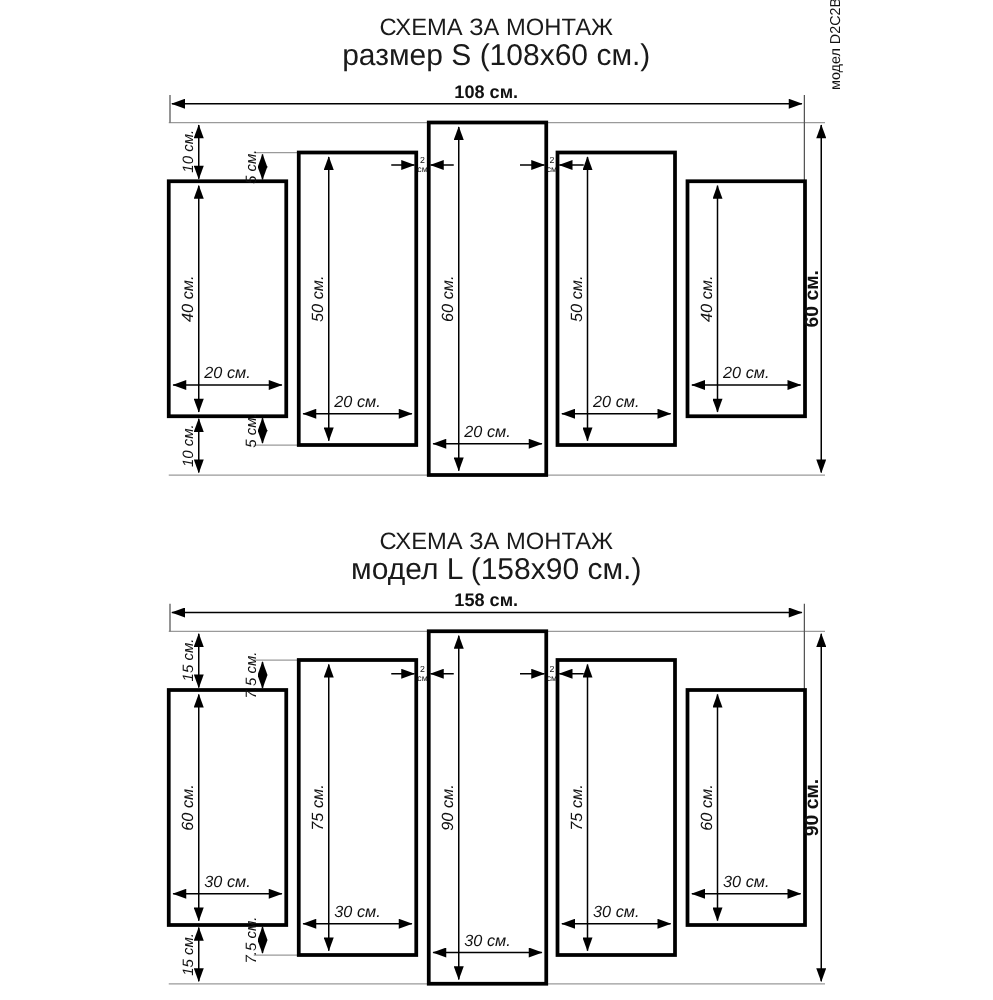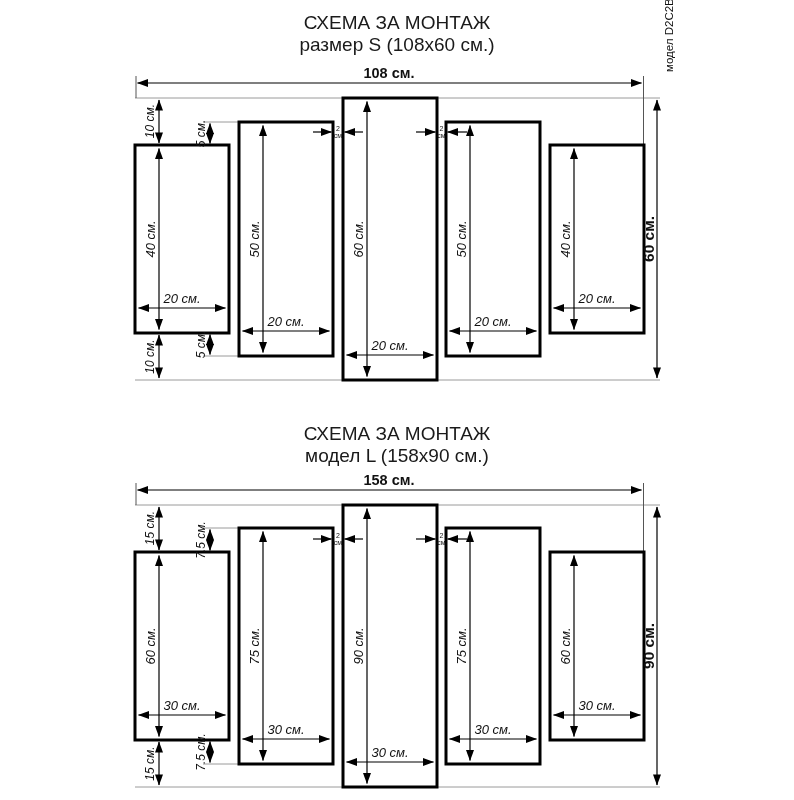--- a/index.html
+++ b/index.html
@@ -1,20 +1,20 @@
 <!DOCTYPE html>
 <html><head>
 <meta charset="utf-8">
 <style>
   html,body{margin:0;padding:0;background:#fff;}
   .canvas{position:relative;width:794px;height:800px;background:#fff;overflow:hidden;
           font-family:"Liberation Sans",sans-serif;color:#1a1a1a;}
   .title-block{position:absolute;left:0;width:794px;text-align:center;
                font-size:19px;line-height:22px;color:#1a1a1a;}
-  .title-block .sub{font-size:19px;}
+  .title-block .sub{font-size:24px;}
   .model-label{position:absolute;left:663px;top:72px;transform:rotate(-90deg);
                transform-origin:0 0;font-size:11.5px;white-space:nowrap;color:#111;}
   svg{position:absolute;left:0;top:0;}
   .panel{fill:#ffffff;stroke:#000;stroke-width:3;}
   .dim{stroke:#000;stroke-width:1.2;fill:none;}
   .ref{stroke:#9a9a9a;stroke-width:1;}
   .thin{stroke:#555;stroke-width:1;}
   .t-ital{font:italic 13px "Liberation Sans",sans-serif;fill:#111;}
   .t-off{font:italic 12px "Liberation Sans",sans-serif;fill:#111;}
   .t-big{font:bold 14.5px "Liberation Sans",sans-serif;fill:#111;}

